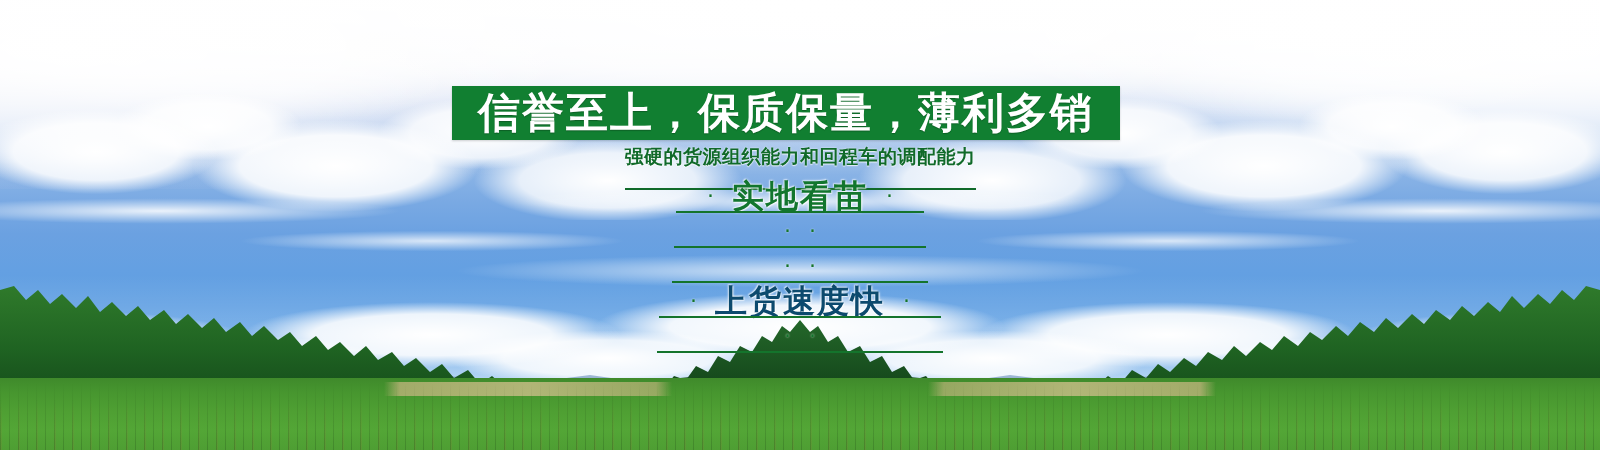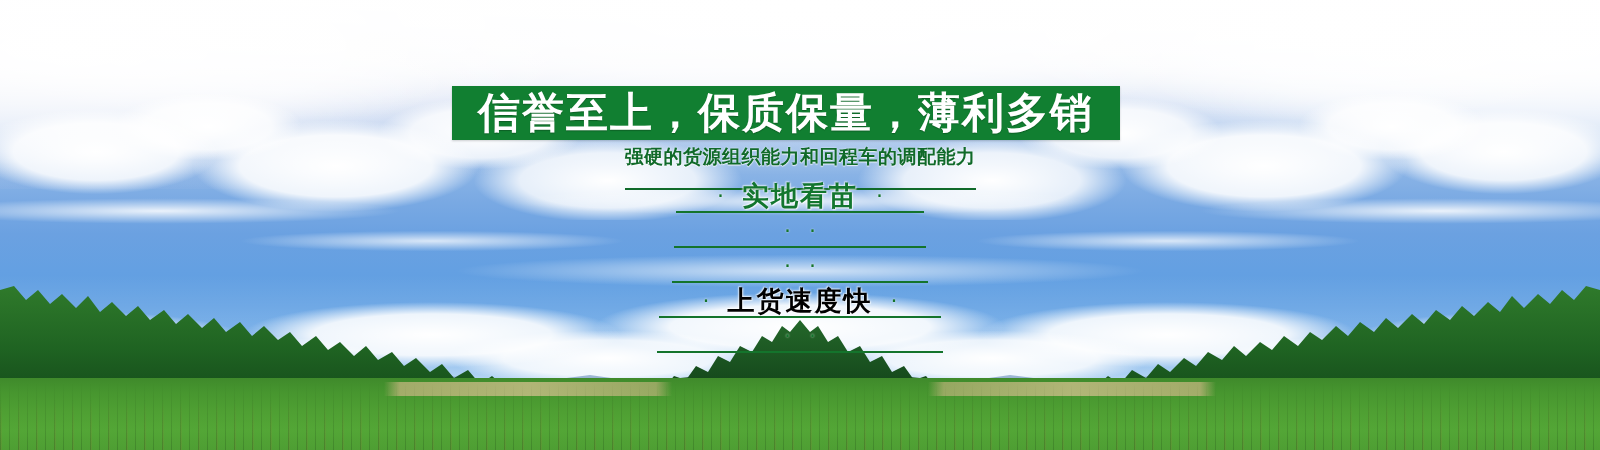--- a/index.html
+++ b/index.html
@@ -215,21 +215,21 @@
   }
   .dot{
     color:#14742c;
     font-size:22px;
     line-height:1;
     text-shadow:0 0 2px rgba(255,255,255,.8);
     user-select:none;
   }
   .feature-txt{
     color:#12762e;
-    font-size:27px;
+    font-size:32px;
     font-weight:bold;
     letter-spacing:2px;
     line-height:1;
     white-space:nowrap;
     text-shadow:
       0 0 3px rgba(255,255,255,.9),
       1px 1px 1px rgba(255,255,255,.65),
       -1px -1px 1px rgba(255,255,255,.5);
   }
 </style>
@@ -351,21 +351,21 @@
       </div>
 
       <div class="feature-row">
         <span class="dot">·</span>
         <span class="dot">·</span>
         <span class="feature-rule" style="width: 256px;"></span>
       </div>
 
       <div class="feature-row">
         <span class="dot">·</span>
-        <span class="feature-txt" style="color: #000000;">上货速度快</span>
+        <span class="feature-txt" style="color: #0c4a6e;">上货速度快</span>
         <span class="dot">·</span>
         <span class="feature-rule" style="width: 282px;"></span>
       </div>
 
       <div class="feature-row">
         <span class="dot">·</span>
         <span class="dot">·</span>
         <span class="feature-rule" style="width: 286px;"></span>
       </div>
 

